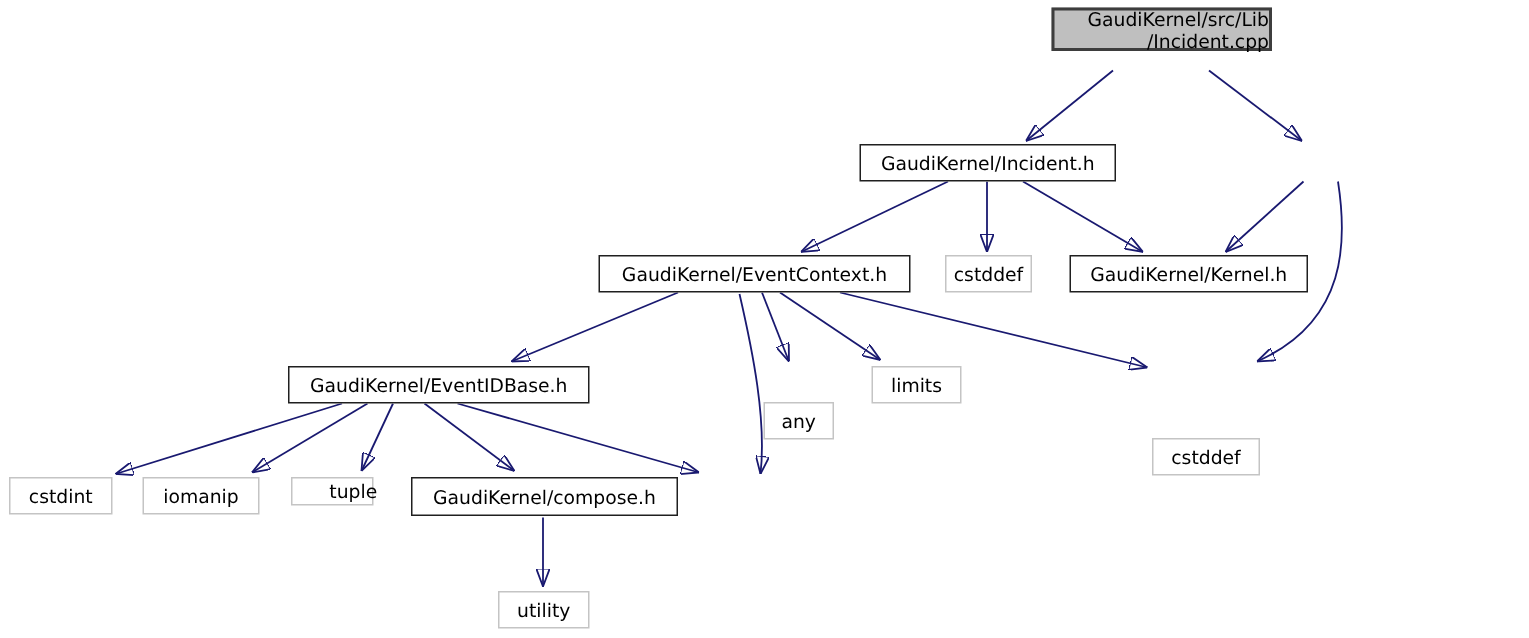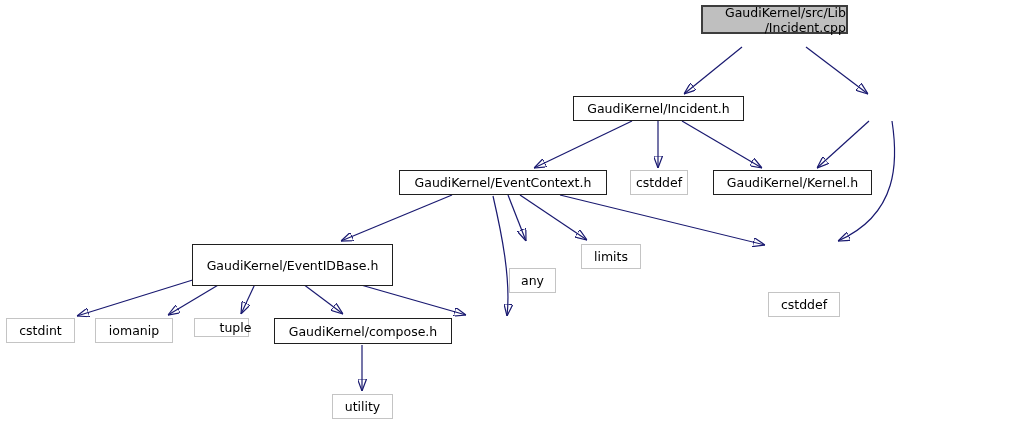--- a/index.html
+++ b/index.html
@@ -80,21 +80,21 @@
 
   <div class="node doc" style="left:573px; top:96px; width:171px; height:25px;">GaudiKernel/Incident.h</div>
 
 
   <div class="node doc" style="left:399px; top:170px; width:208px; height:25px;">GaudiKernel/EventContext.h</div>
 
   <div class="node std" style="left:630px; top:170px; width:58px; height:25px;">cstddef</div>
 
   <div class="node doc" style="left:713px; top:170px; width:159px; height:25px;">GaudiKernel/Kernel.h</div>
 
-  <div class="node doc" style="left:192px; top:244px; width:201px; height:42px;">GaudiKernel/EventIDBase.h</div>
+  <div class="node doc" style="left:192px; top:244px; width:201px; height:25px;">GaudiKernel/EventIDBase.h</div>
 
   <div class="node std" style="left:509px; top:244px; width:47px; height:25px;margin-top:24px;">any</div>
 
   <div class="node std" style="left:581px; top:244px; width:60px; height:25px;">limits</div>
 
   <div class="node std" style="left:768px; top:244px; width:72px; height:25px;margin-top:48px;">cstddef</div>
 
   <div class="node std" style="left:6px; top:318px; width:69px; height:25px;">cstdint</div>
 
   <div class="node std" style="left:95px; top:318px; width:78px; height:25px;">iomanip</div>

